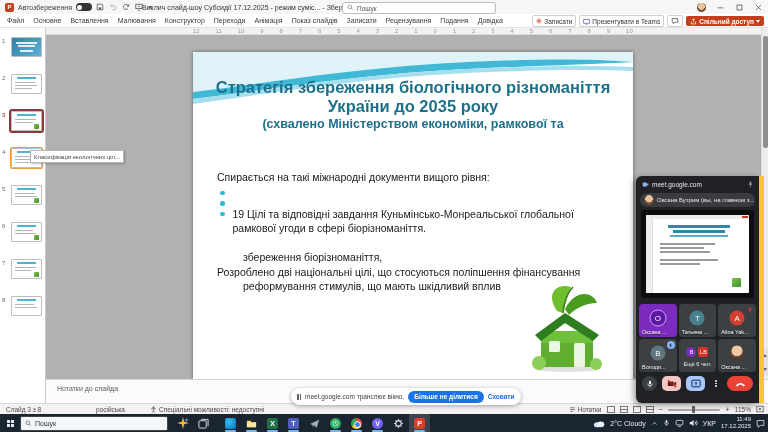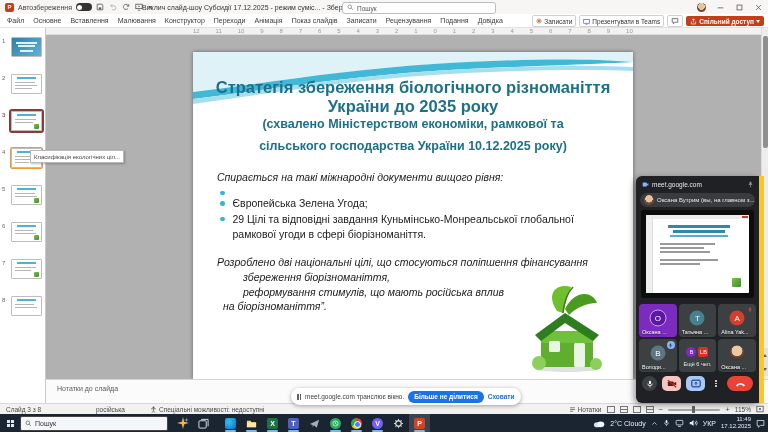--- a/index.html
+++ b/index.html
@@ -57,21 +57,21 @@
   .ruler{position:absolute;left:148px;top:0;width:440px;height:7px;display:flex;
     justify-content:space-between;align-items:center;font-size:6px;color:#9a9a9a;}
   .slide{position:absolute;left:148px;top:25px;width:440px;height:327px;background:#fff;
     box-shadow:0 0 4px rgba(0,0,0,.45);overflow:hidden;}
   .waves{position:absolute;left:0;top:0;width:440px;height:56px;}
   .slide-titlebox{position:absolute;left:18px;top:26px;width:404px;text-align:center;color:#1c7089;}
   .st1{font-size:16.5px;font-weight:bold;line-height:1.13;}
   .st2{font-size:12.5px;font-weight:bold;margin-top:2px;}
   .st3{font-size:12.5px;font-weight:bold;margin-top:8px;}
   .slide-body{position:absolute;left:24px;top:118px;width:398px;font-size:10.5px;color:#1a1a1a;line-height:1.4;}
-  .bline{min-height:14px;font-style:italic;}
+  .bline{min-height:14px;}
   .ind{padding-left:26px;}
   .ind2{padding-left:6px;}
   .bullet{display:flex;margin:1px 0;}
   .bdot{flex:none;width:4.5px;height:4.5px;border-radius:50%;background:#2db8d8;margin:5px 8px 0 3px;}
   .spacer{height:13px;}
   .house{position:absolute;right:26px;bottom:6px;width:80px;height:94px;}
   .pptscroll{position:absolute;right:0;top:0;width:6px;height:376px;background:#ededed;border-left:1px solid #dcdcdc;}
   .pptthumb{position:absolute;right:0.5px;top:9px;width:5px;height:112px;background:#8f8f8f;border-radius:2px;}
   .scroll-arrows{position:absolute;right:0;top:321px;width:6px;height:28px;background:#e2e2e2;
     display:flex;flex-direction:column;align-items:center;justify-content:space-around;}
@@ -313,41 +313,38 @@
       <svg class="waves" viewBox="0 0 440 56" preserveAspectRatio="none">
         <rect width="440" height="56" fill="#dff2f8"></rect>
         <path d="M0 56 L0 40 C80 30 150 18 240 12 C320 7 390 6 440 10 L440 56 Z" fill="#ffffff"></path>
         <path d="M0 40 C80 30 150 18 240 12 C320 7 390 6 440 10 C390 13 320 14 240 19 C150 25 80 37 0 47 Z" fill="#41b9d6"></path>
         <path d="M0 47 C80 37 150 25 240 19 C320 14 390 13 440 15 L440 19 C390 17 320 18 240 23 C150 29 80 41 0 52 Z" fill="#a5dfee"></path>
       </svg>
 
       <div class="slide-titlebox">
         <div class="st1">Стратегія збереження біологічного різноманіття України до 2035 року</div>
         <div class="st2">(схвалено Міністерством економіки, рамкової та</div>
-        <div class="st3">сільського господарства України 10.12.2025 року)</div>
       </div>
 
       <div class="slide-body">
         <div class="bline">Спирається на такі міжнародні документи вищого рівня:</div>
         <div class="bullet">
             <span class="bdot"></span>
           </div>
         <div class="bullet">
             <span class="bdot"></span>
-            <span>Європейська Зелена Угода;</span>
           </div>
         <div class="bullet">
             <span class="bdot"></span>
-            <span>29 Цілі та відповідні завдання Куньмінсько-Монреальської глобальної рамкової угоди в сфері біорізноманіття.</span>
+            <span>19 Цілі та відповідні завдання Куньмінсько-Монреальської глобальної рамкової угоди в сфері біорізноманіття.</span>
           </div>
         <div class="spacer"></div>
+        <div class="bline ind">збереження біорізноманіття,</div>
         <div class="bline">Розроблено дві національні цілі, що стосуються поліпшення фінансування</div>
-        <div class="bline ind">збереження біорізноманіття,</div>
-        <div class="bline ind">реформування стимулів, що мають російська вплив</div>
-        <div class="bline ind2">на біорізноманіття”.</div>
+        <div class="bline ind">реформування стимулів, що мають шкідливий вплив</div>
       </div>
 
       <svg class="house" viewBox="0 0 80 94">
         <ellipse cx="40" cy="90" rx="32" ry="3" fill="#000" opacity="0.12"></ellipse>
         <path d="M30 32 C18 14 30 4 44 8 C40 18 38 26 36 34 Z" fill="#6fbf2e"></path>
         <path d="M38 30 C48 10 66 12 70 24 C58 24 48 30 42 36 Z" fill="#4a9c1f"></path>
         <path d="M36 34 C37 24 40 14 46 8" fill="none" stroke="#3c7d1a" stroke-width="1.5"></path>
         <rect x="14" y="52" width="52" height="36" rx="4" fill="#5fae2f"></rect>
         <rect x="14" y="52" width="52" height="12" fill="#6fc13c"></rect>
         <path d="M8 56 38 34 72 56 66 62 38 44 14 62 Z" fill="#2e7d1e"></path>

